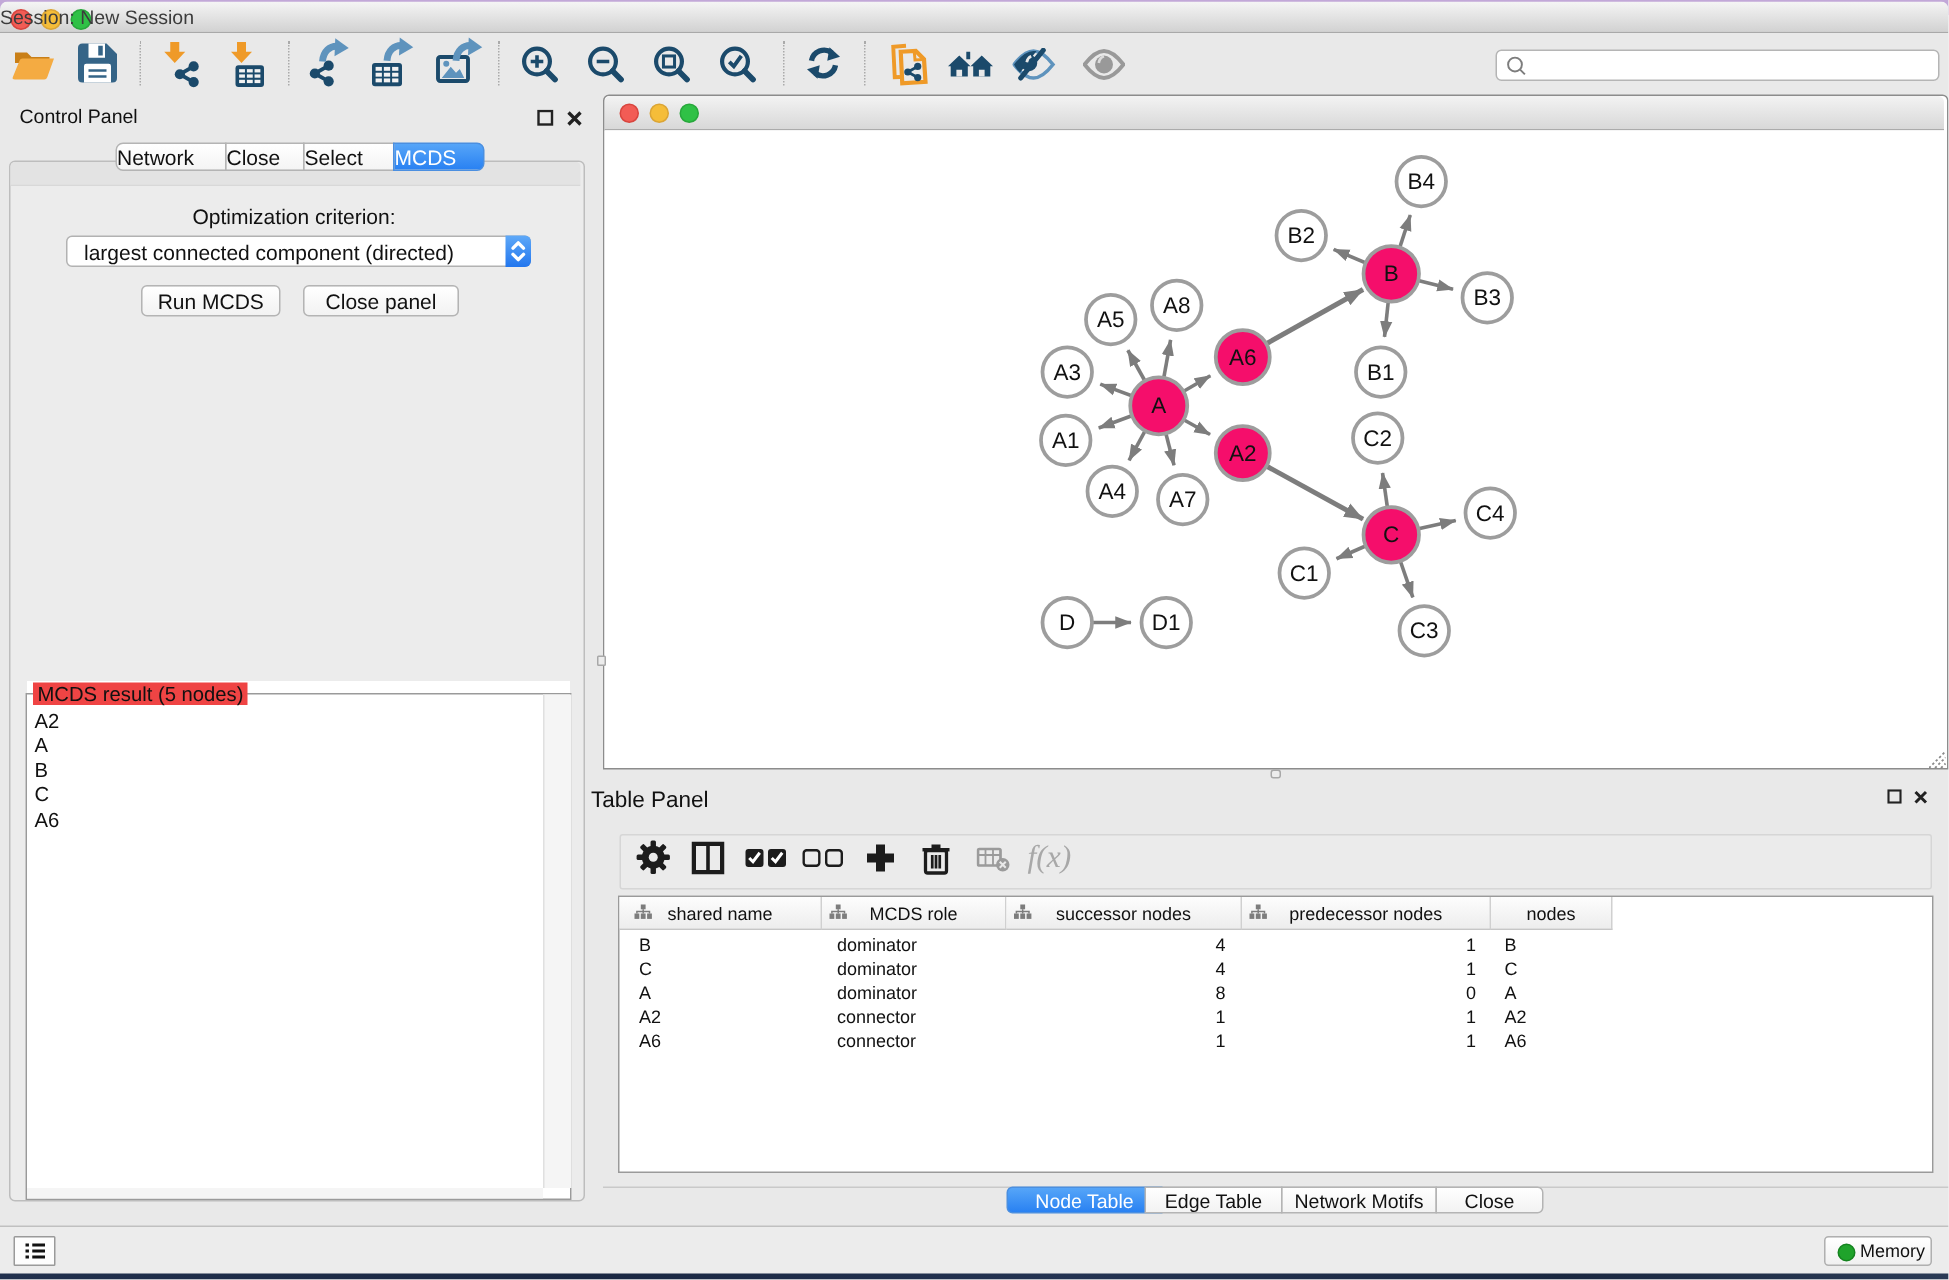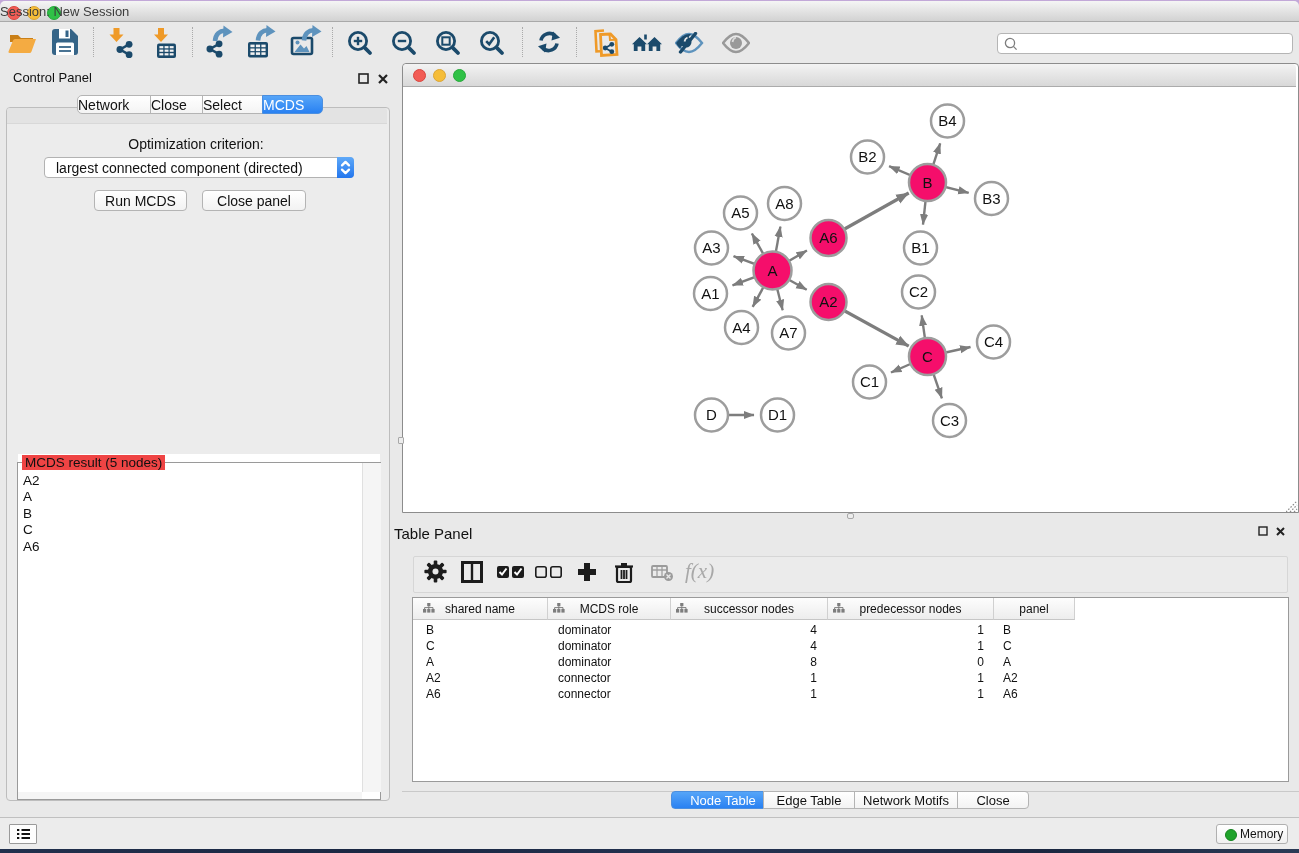--- a/index.html
+++ b/index.html
@@ -348,21 +348,21 @@
       <line x1="11" y1="4" x2="11" y2="15" stroke="#9b9b9b" stroke-width="1.2"></line>
       <circle cx="17.5" cy="14.5" r="4.5" fill="#9b9b9b"></circle>
       <path d="M15.5,12.5 L19.5,16.5 M19.5,12.5 L15.5,16.5" stroke="#e9e9e9" stroke-width="1.4"></path>
     </svg>
 <div class="abs" style="left:685px;top:559px;font-size:21px;color:#a8a8a8;font-style:italic;font-family:'Liberation Serif',serif">f(x)</div>
 <div class="abs" id="tbl">
 <div class="abs th" style="left:0px;width:135px">shared name</div>
 <div class="abs th" style="left:135px;width:123px">MCDS role</div>
 <div class="abs th" style="left:258px;width:157px">successor nodes</div>
 <div class="abs th" style="left:415px;width:166px">predecessor nodes</div>
-<div class="abs th" style="left:581px;width:81px">panel</div>
+<div class="abs th" style="left:581px;width:81px">nodes</div>
 <svg class="abs" style="left:9px;top:4px" width="13" height="12">
         <g fill="#7d7d7d">
           <rect x="5.2" y="1" width="3.2" height="3.2"></rect>
           <rect x="1" y="7" width="3.2" height="3.6"></rect>
           <rect x="5.2" y="7" width="3.2" height="3.6"></rect>
           <rect x="9.4" y="7" width="3.2" height="3.6"></rect>
         </g>
         <path d="M6.8,4.2 L6.8,7 M2.6,7 L2.6,5.6 L11,5.6 L11,7" fill="none" stroke="#7d7d7d" stroke-width="1"></path>
       </svg>
 <svg class="abs" style="left:139px;top:4px" width="13" height="12">

